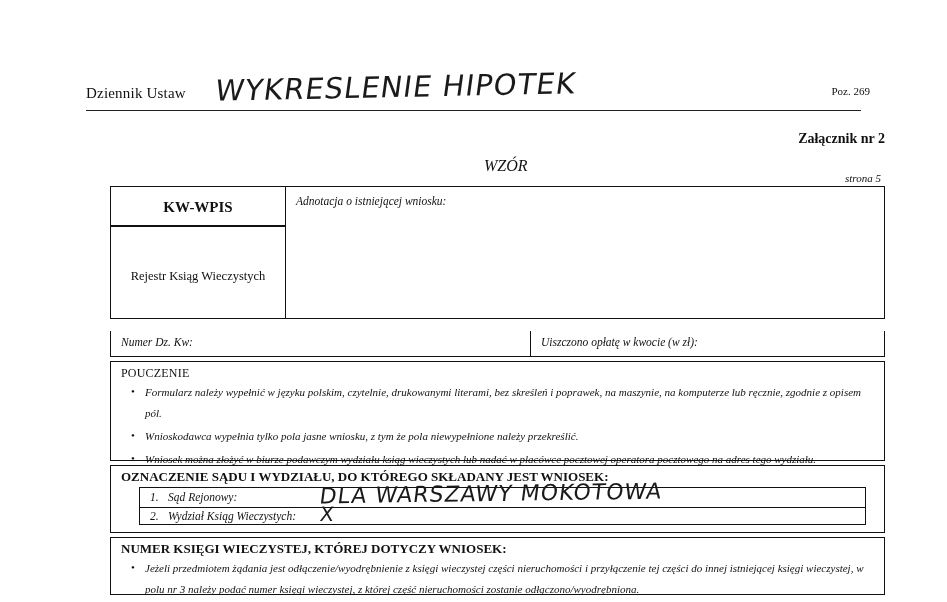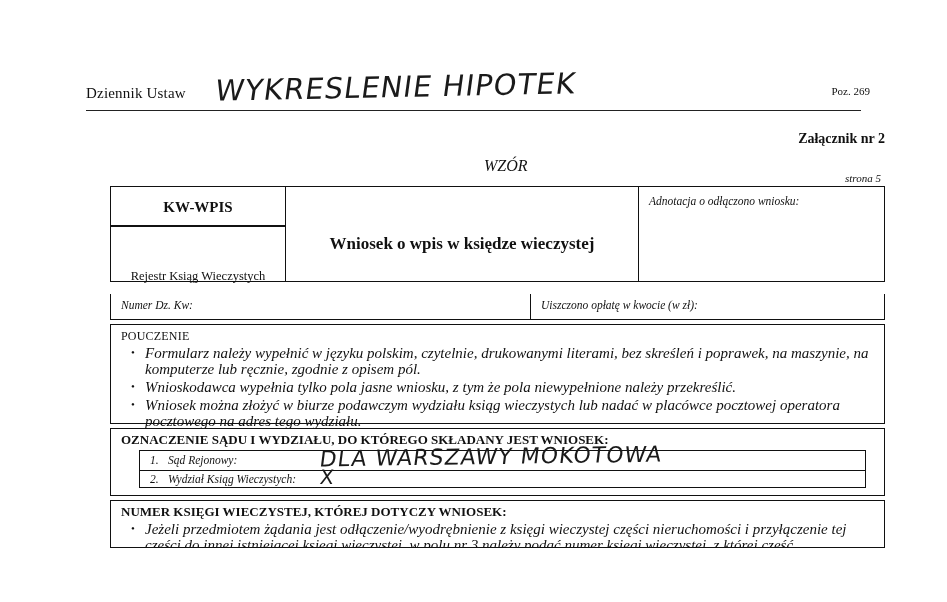--- a/index.html
+++ b/index.html
@@ -108,21 +108,21 @@
     border: 1.5px solid #111;
     box-sizing: border-box;
     position: relative;
   }
   .row {
     display: flex;
   }
 
   
   .block-top {
-    height: 96px;
+    height: 133px;
   }
   .cell-left {
     width: 175px;
     border-right: 1.5px solid #111;
     box-sizing: border-box;
     position: relative;
   }
   .kw-wpis {
     position: absolute;
     top: 12px;
@@ -219,23 +219,23 @@
     letter-spacing: 0.2px;
   }
   .pouczenie-head { font-size: 12px; }
   ul.bullets {
     margin: 1px 0 0 0;
     padding-left: 24px;
     list-style: none;
   }
   ul.bullets li {
     position: relative;
-    font-size: 15px;
-    font-style: italic;
-    line-height: 16px;
+    font-size: 11px;
+    font-style: italic;
+    line-height: 21px;
     margin-bottom: 2px;
     font-family: "Liberation Serif", serif;
   }
   ul.bullets li::before {
     content: "\2022";
     position: absolute;
     left: -14px;
     top: -1px;
     font-size: 11px;
     font-style: normal;
@@ -292,21 +292,21 @@
     position: absolute;
     left: 180px;
     top: 14px;
     font-size: 20px;
     transform: skewX(-6deg);
   }
 
   
   .block-ksiega {
     margin-top: 4px;
-    height: 48px;
+    height: 58px;
     padding: 3px 8px 0 10px;
     box-sizing: border-box;
     overflow: hidden;
   }
   .ksiega-head {
     font-weight: bold;
     font-size: 13px;
     font-family: "Liberation Serif", serif;
   }
 </style>
@@ -328,25 +328,22 @@
   <div class="strona">strona 5</div>
 
   <div class="form">
 
     <div class="box block-top row">
       <div class="cell-left">
         <div class="kw-wpis">KW-WPIS</div>
         <div class="kw-sep"></div>
         <div class="rejestr">Rejestr Ksiąg Wieczystych</div>
       </div>
-      <div class="cell-mid">
-        <div class="wniosek-title">Wniosek o wpis w księdze wieczystej</div>
-      </div>
       <div class="cell-right">
-        <div class="adnotacja">Adnotacja o odłączono wniosku:</div>
+        <div class="adnotacja">Adnotacja o istniejącej wniosku:</div>
       </div>
     </div>
 
     <div class="box block-numer" style="margin-top:12px;">
       <div class="numer-left">
         <div class="small-ital">Numer Dz. Kw:</div>
       </div>
       <div class="numer-right">
         <div class="small-ital">Uiszczono opłatę w kwocie (w zł):</div>
       </div>

